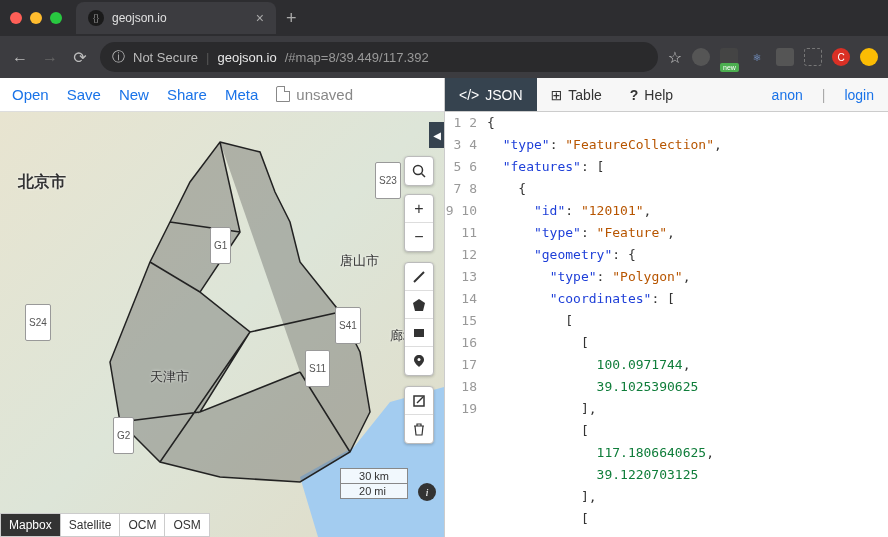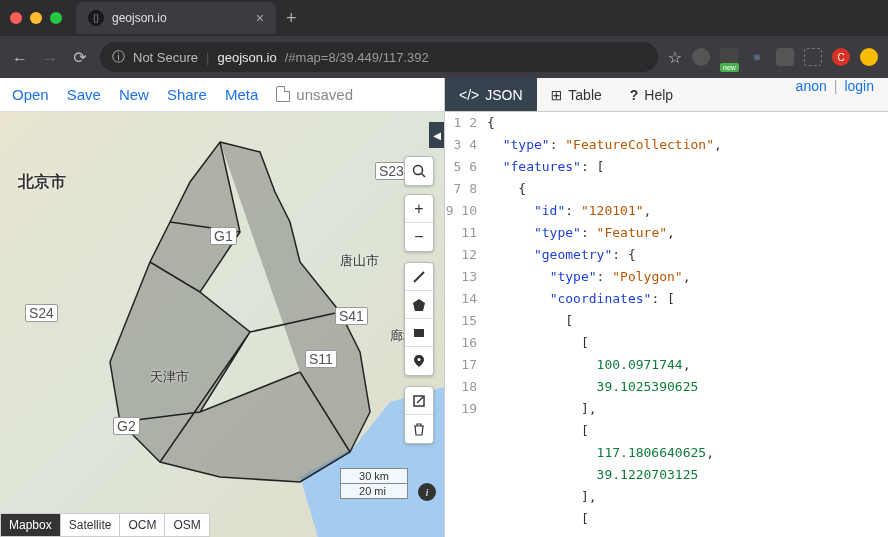--- a/index.html
+++ b/index.html
@@ -44,21 +44,21 @@
 .unsaved { color: #888; display: flex; align-items: flex-start; gap: 6px; }
 .unsaved-icon { width: 14px; height: 16px; border: 1px solid #888; border-radius: 2px 2px 0 0; position: relative; }
 .unsaved-icon::after { content: ''; position: absolute; top: -1px; right: -1px; width: 5px; height: 5px; background: #fff; border-left: 1px solid #888; border-bottom: 1px solid #888; }
 
 
 .map-body { position: absolute; top: 34px; left: 0; right: 0; bottom: 0; background: linear-gradient(135deg, #e8e4d0 0%, #dde5d8 50%, #e0dcc8 100%); }
 .map-water { position: absolute; bottom: 0; right: 0; width: 180px; height: 150px; background: #a3ccf0; clip-path: polygon(30% 100%, 100% 100%, 100% 0%, 70% 10%, 50% 40%, 20% 60%); }
 .map-region { position: absolute; top: 20px; left: 100px; width: 280px; height: 360px; }
 .map-region svg { width: 100%; height: 100%; }
 .map-label { position: absolute; font-size: 13px; color: #333; font-weight: 500; text-shadow: 0 0 3px #fff; }
-.map-road-label { position: absolute; font-size: 14px; background: #fff; border: 1px solid #999; border-radius: 2px; padding: 0 3px; color: #555; }
+.map-road-label { position: absolute; font-size: 10px; background: #fff; border: 1px solid #999; border-radius: 2px; padding: 12px 3px; color: #555; }
 
 
 .map-ctrl { position: absolute; right: 10px; background: #fff; border: 1px solid #bbb; border-radius: 4px; box-shadow: 0 1px 3px rgba(0,0,0,0.2); }
 .map-ctrl-btn { width: 28px; height: 28px; display: flex; align-items: center; justify-content: center; font-size: 16px; color: #333; cursor: pointer; border-bottom: 1px solid #ddd; }
 .map-ctrl-btn:last-child { border-bottom: none; }
 .search-ctrl { top: 44px; right: 10px; }
 .zoom-ctrl { top: 82px; right: 10px; }
 .draw-ctrl { top: 150px; right: 10px; }
 .edit-ctrl { top: 274px; right: 10px; }
 
@@ -73,21 +73,21 @@
 .layer-btn { background: #fff; padding: 4px 8px; border: 1px solid #ccc; border-left: none; cursor: pointer; color: #333; }
 .layer-btn:first-child { border-left: 1px solid #ccc; }
 .layer-btn.active { background: #333; color: #fff; }
 
 .collapse-handle { position: absolute; top: 44px; right: -1px; width: 16px; height: 26px; background: #36434f; color: #fff; display: flex; align-items: center; justify-content: center; font-size: 10px; cursor: pointer; }
 
 
 .code-tabs { height: 34px; display: flex; align-items: stretch; background: #f7f7f7; border-bottom: 1px solid #ccc; font-size: 14px; }
 .code-tab { display: flex; align-items: center; gap: 6px; padding: 0 14px; color: #333; cursor: pointer; }
 .code-tab.active { background: #36434f; color: #fff; }
-.code-tabs-right { margin-left: auto; display: flex; padding: 0 14px; gap: 7px; color: #1a73e8; }
+.code-tabs-right { margin-left: auto; display: flex; align-items: center; padding: 0 14px; gap: 19px; color: #1a73e8; }
 .code-tabs-right .sep { color: #aaa; }
 
 
 .code-editor { flex: 1; display: flex; font-family: Menlo, Consolas, monospace; font-size: 13px; line-height: 22px; overflow: hidden; background: #fff; }
 .gutter { width: 42px; text-align: right; padding-right: 10px; color: #999; background: #fff; user-select: none; }
 .code-lines { flex: 1; white-space: pre; color: #333; }
 .tok-key { color: #1e3fd8; }
 .tok-str { color: #b75500; }
 .tok-num { color: #0f7d3a; }
 .tok-punc { color: #333; }

